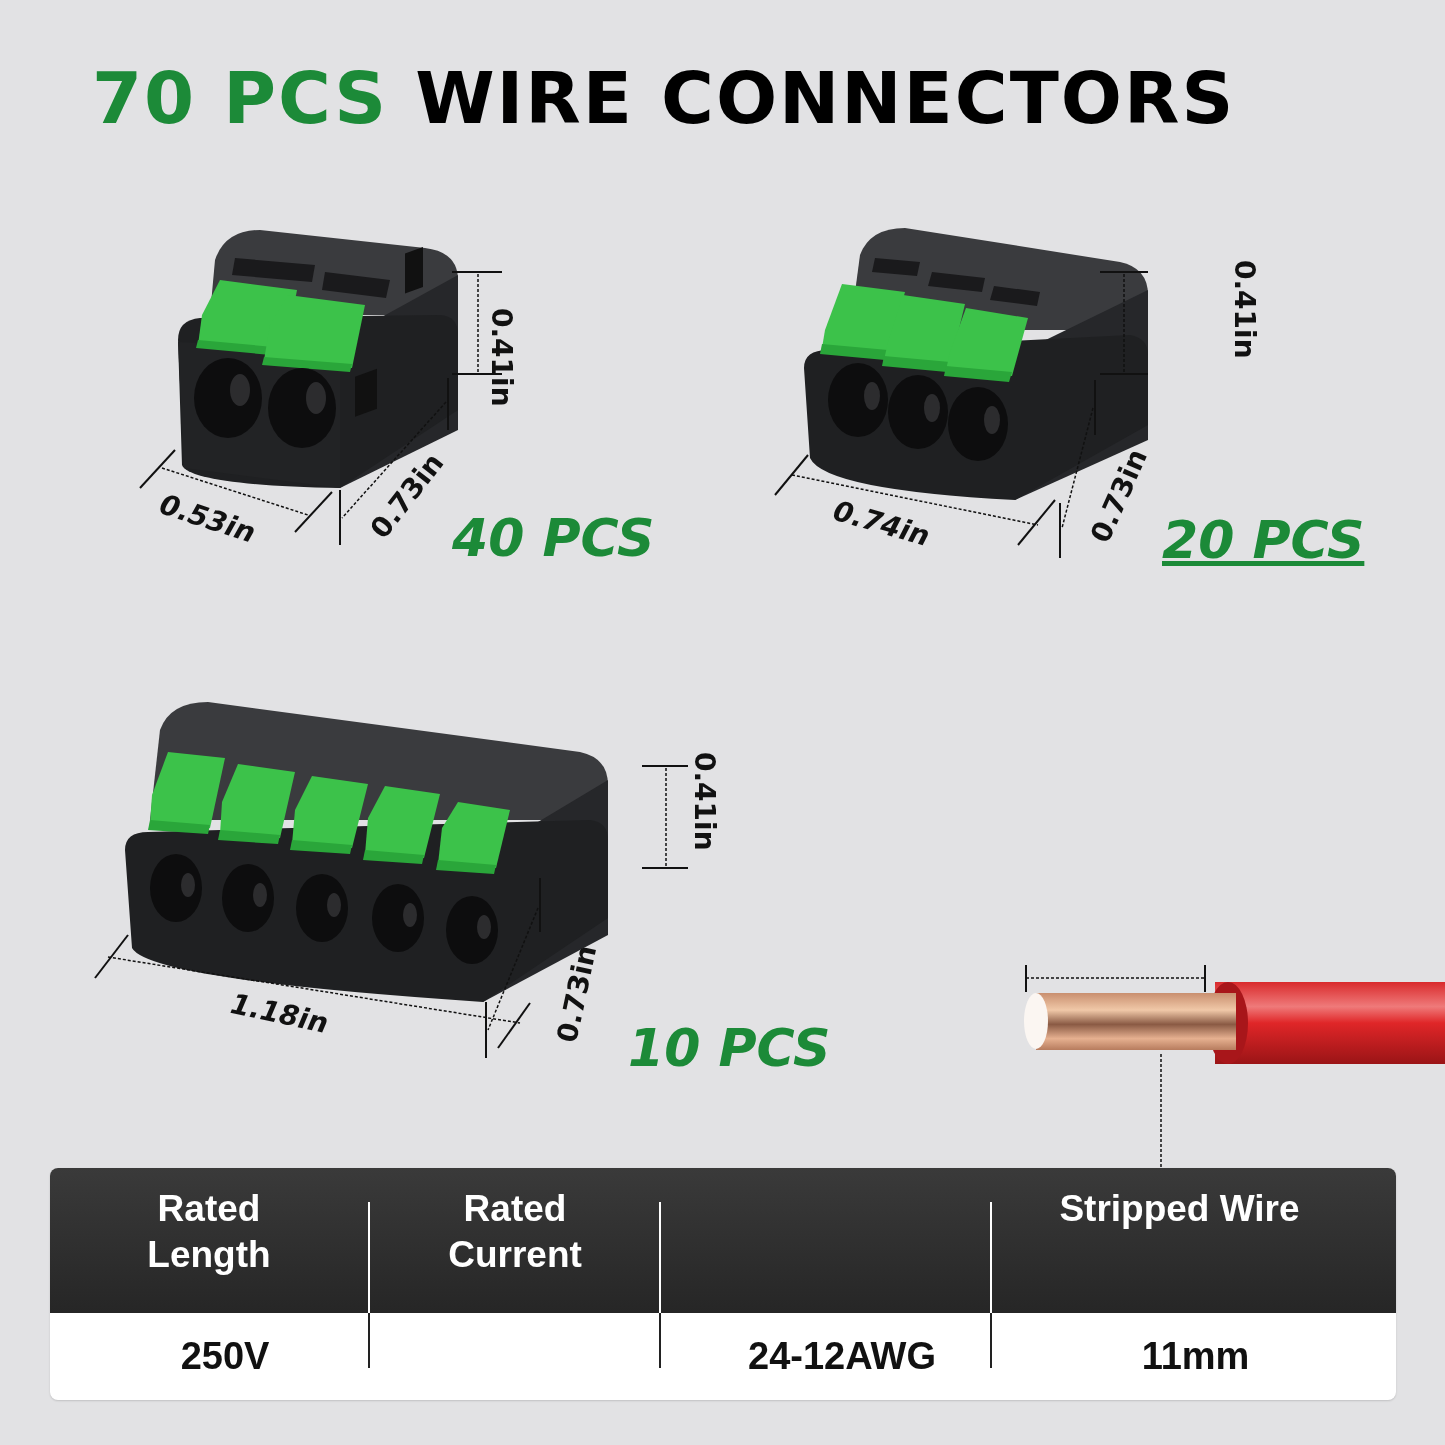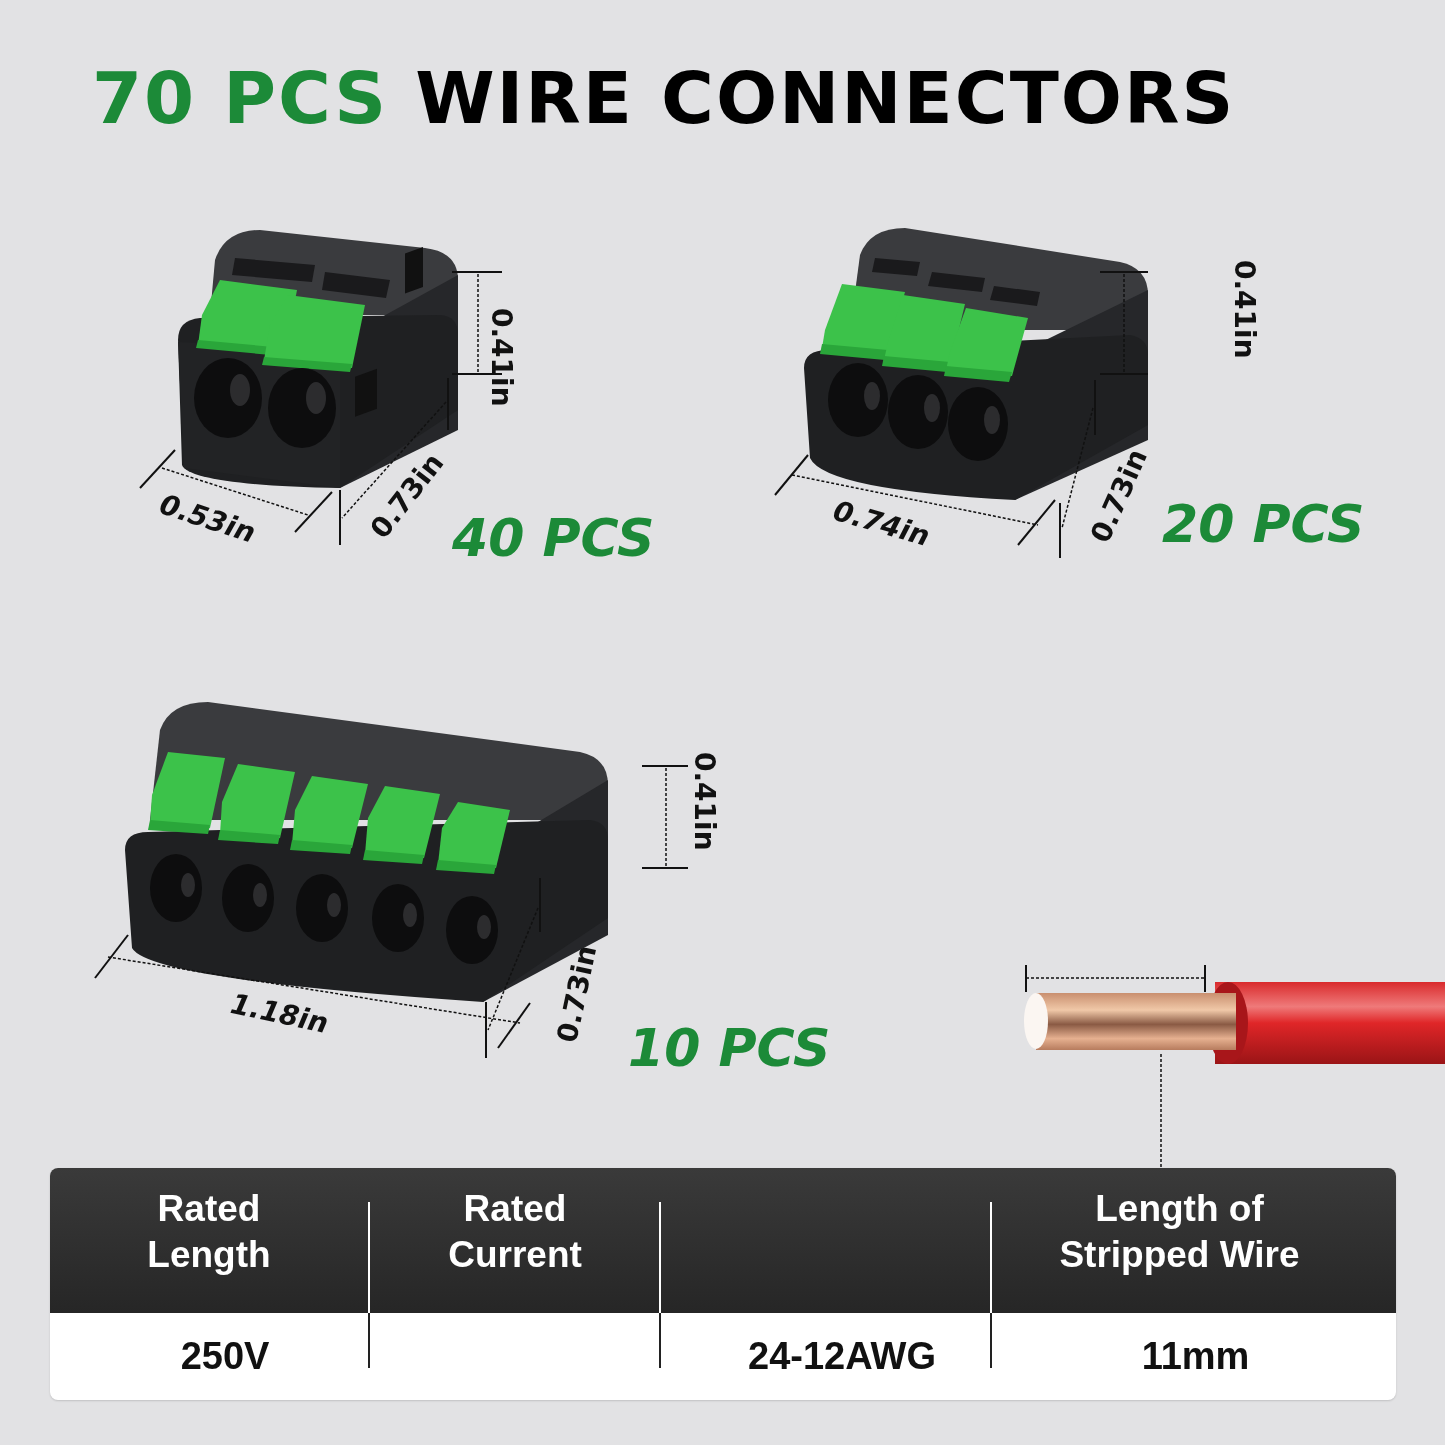--- a/index.html
+++ b/index.html
@@ -139,21 +139,21 @@
     <line x1="248" y1="325" x2="285" y2="280" stroke="#111" stroke-width="2"></line>
     <line x1="22" y1="255" x2="268" y2="305" stroke="#111" stroke-width="1.5" stroke-dasharray="3,2"></line>
 
     <line x1="325" y1="160" x2="325" y2="215" stroke="#111" stroke-width="2"></line>
     <line x1="290" y1="283" x2="290" y2="338" stroke="#111" stroke-width="2"></line>
     <line x1="323" y1="188" x2="292" y2="308" stroke="#111" stroke-width="1.5" stroke-dasharray="3,2"></line>
   </svg>
   <div class="dim-label" style="left:488px;top:40px;transform:rotate(90deg);transform-origin:left top;">0.41in</div>
   <div class="dim-label italic" style="left:62px;top:290px;transform:rotate(16deg);">0.74in</div>
   <div class="dim-label" style="left:300px;top:262px;transform:rotate(-66deg);">0.73in</div>
-  <div class="pcs" style="left:392px;top:278px;">20 PCS</div>
+  <div class="pcs" style="left:392px;top:294px;text-decoration:underline;">20 PCS</div>
 </div>
 
 <div class="product" style="left:90px;top:690px;width:760px;height:400px;">
   <svg width="760" height="400">
     <path d="M70 40 Q80 12 118 12 L490 62 Q518 68 518 95 L518 130 L60 130 Z" fill="#3a3b3e"></path>
     <path d="M518 90 L518 245 L393 312 L393 165 Z" fill="#26272a"></path>
     <path d="M35 160 Q35 142 58 142 L500 130 Q518 132 518 150 L518 228 L393 312 Q60 290 42 258 Z" fill="#1f2022"></path>
     <path d="M62 105 L78 62 L135 68 L120 138 L60 134 Z" fill="#3cc24a"></path>
     <path d="M60 130 L120 135 L118 144 L58 140 Z" fill="#2aa63a"></path>
     <path d="M132 112 L148 74 L205 82 L190 148 L130 144 Z" fill="#3cc24a"></path>
@@ -245,18 +245,17 @@
 
   <div class="spec-col" style="left:611px;width:330px;">
     <div class="v">24-12AWG</div>
   </div>
   <div class="spec-div" style="left:940px;">
       <div class="lower"></div>
     </div>
 
   <div class="spec-col" style="left:942px;width:375px;">
     <div class="h">
-      <div>Length of</div>
       <div>Stripped Wire</div>
     </div>
     <div class="v">11mm</div>
   </div>
 </div>
 
 </body></html>

